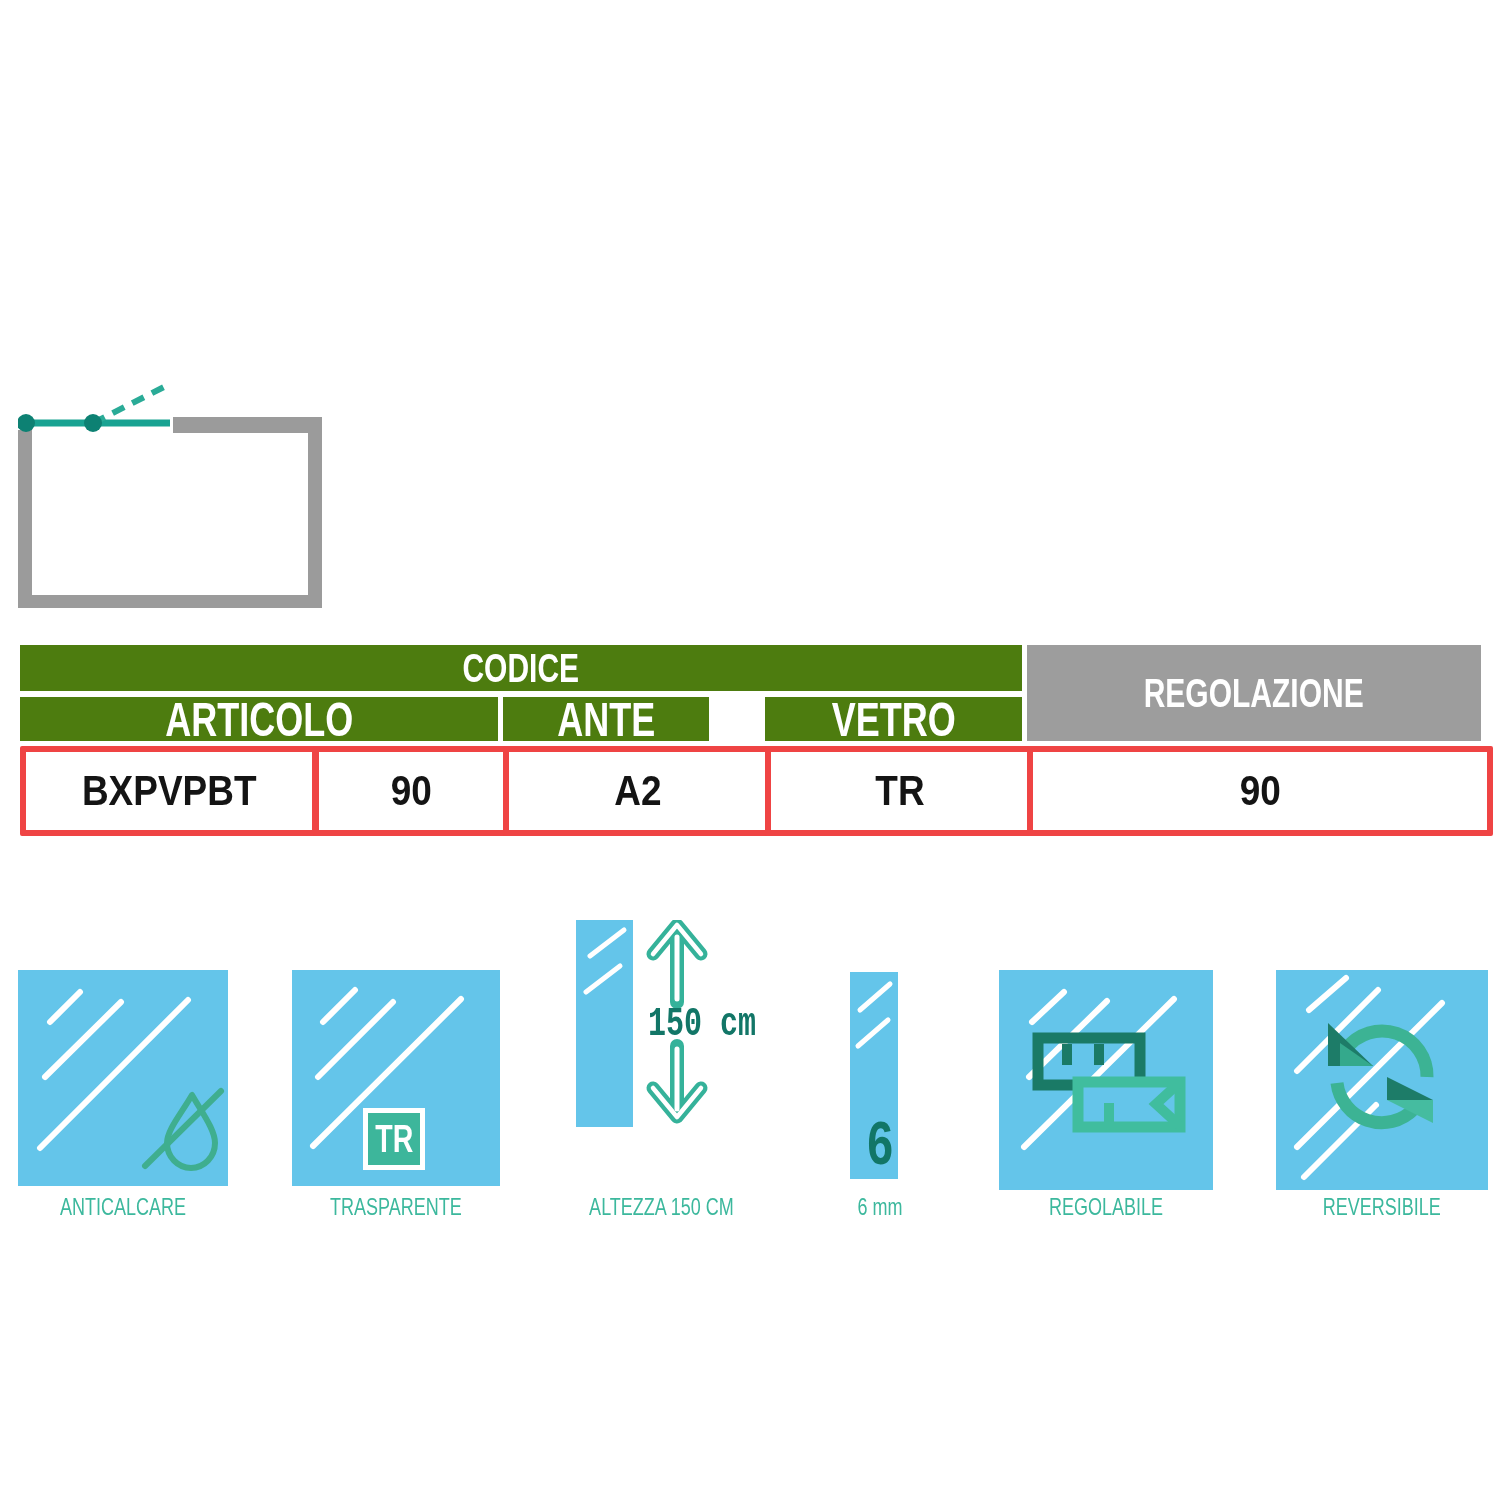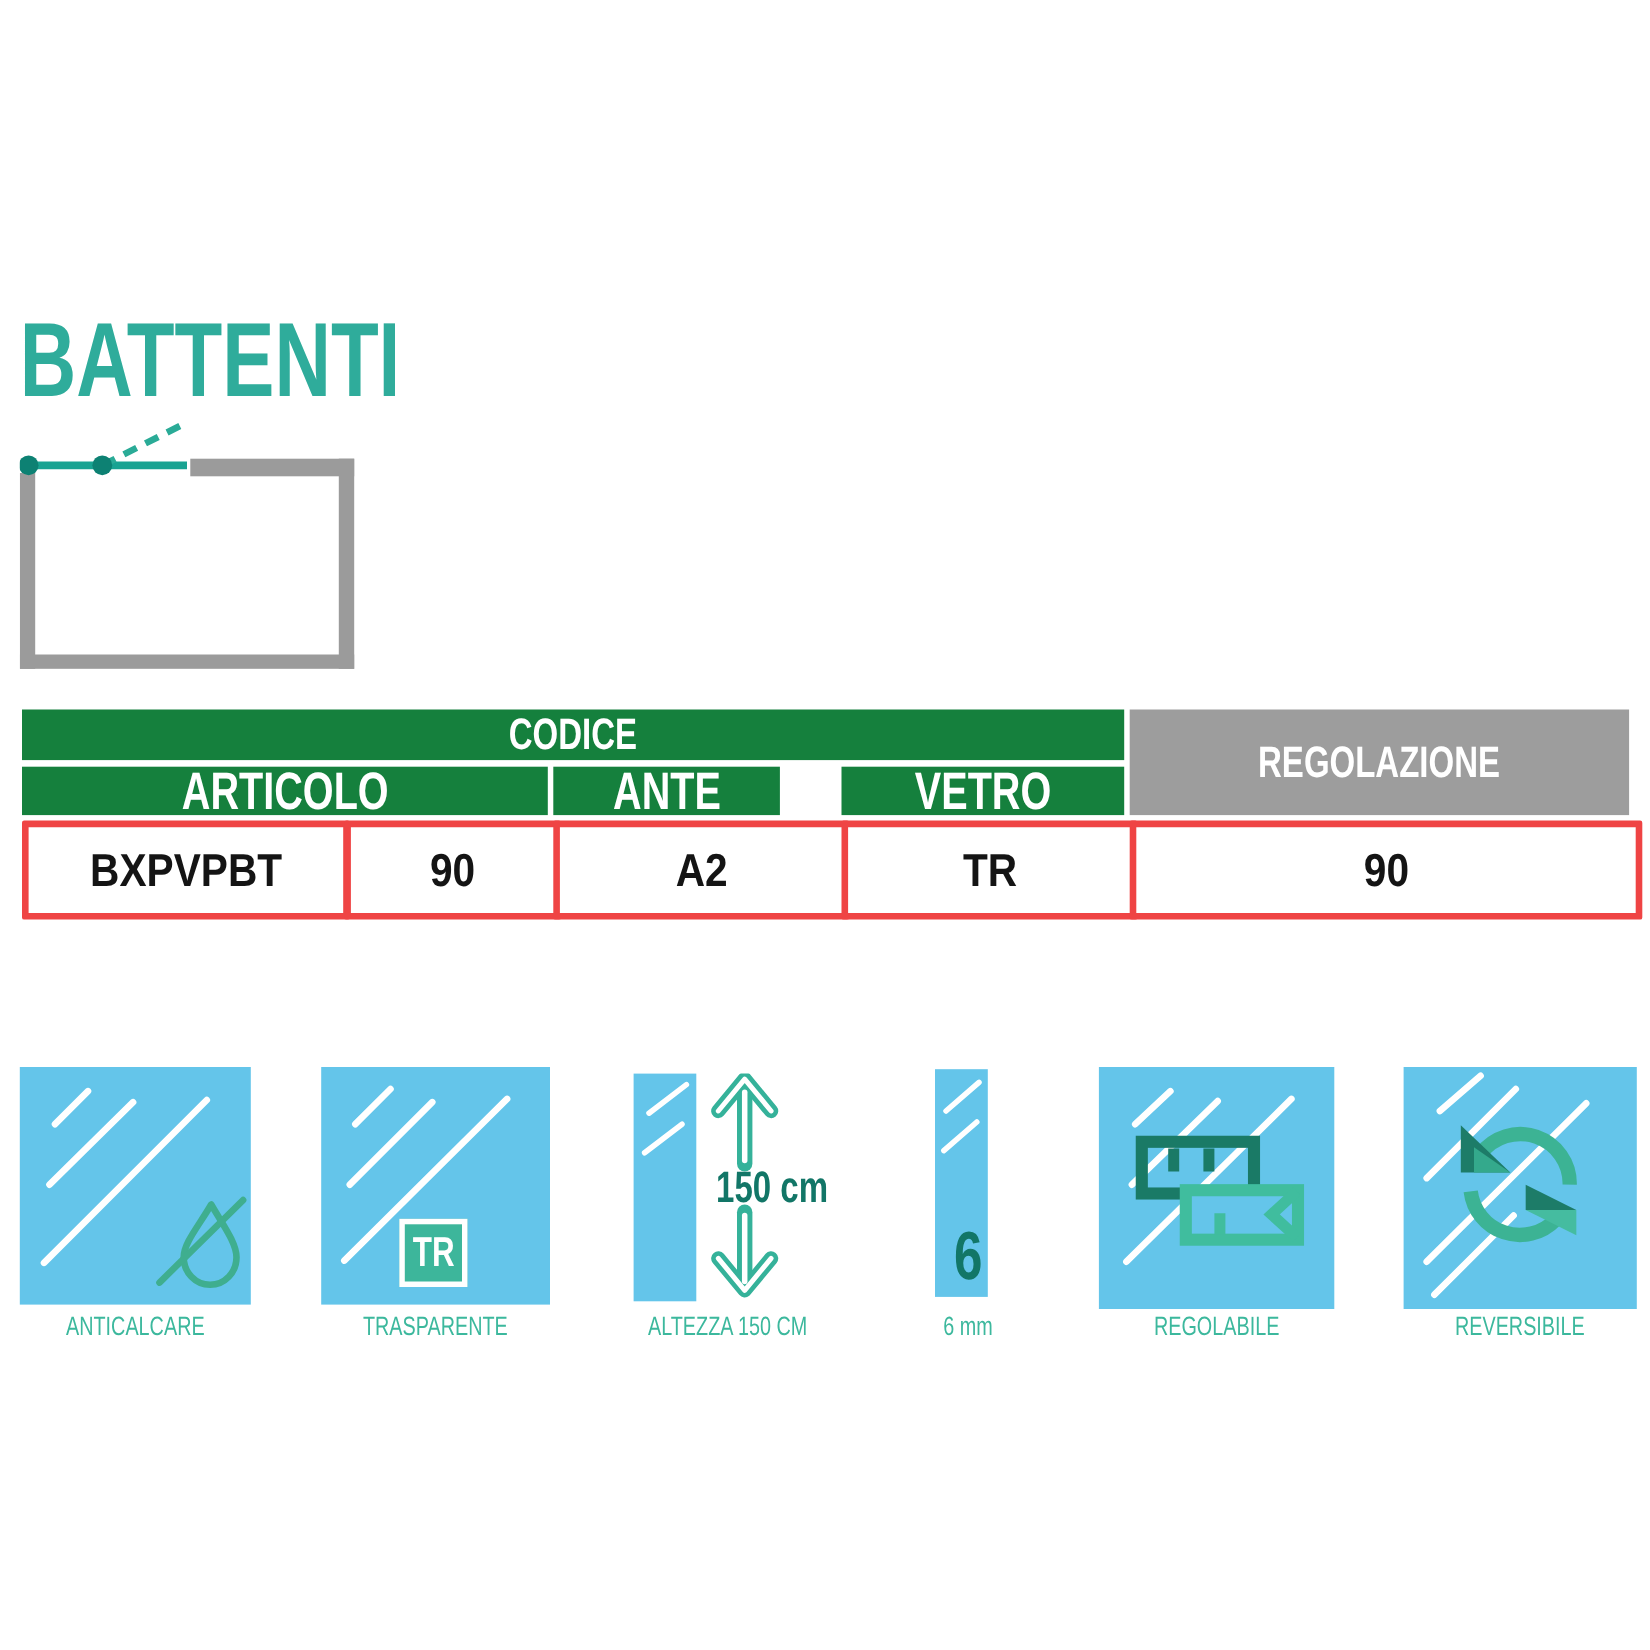--- a/index.html
+++ b/index.html
@@ -5,37 +5,36 @@
   html,body{margin:0;padding:0;background:#ffffff;}
   body{width:1500px;height:1500px;font-family:"Liberation Sans",sans-serif;}
   .page{position:relative;width:1500px;height:1500px;background:#fff;overflow:hidden;}
   .abs{position:absolute;}
   
   .cx{display:inline-block;transform:scaleX(0.75);transform-origin:center;white-space:nowrap;}
   .cx-left{display:inline-block;transform:scaleX(0.74);transform-origin:left center;white-space:nowrap;}
   .cx-wide{display:inline-block;transform:scaleX(0.88);transform-origin:center;white-space:nowrap;}
   .title{left:18px;top:280px;font-size:96px;font-weight:bold;color:#2FAC9B;line-height:1;letter-spacing:0px;}
   .cell{display:flex;align-items:center;justify-content:center;}
-  .th{background:#15803d;color:#ffffff;font-weight:bold;font-size:40px;}
+  .th{background:#4d7c0f;color:#ffffff;font-weight:bold;font-size:40px;}
   .th-sub{font-size:48px;}
   .th-gray{background:#9D9D9D;}
   .td{background:#ffffff;border:6px solid #ef4444;border-radius:2px;color:#141414;font-weight:bold;font-size:42px;}
   .feat-square{background:#64C5EA;}
   .strip{background:#64C5EA;}
   .feat-label{font-weight:normal;font-size:24px;color:#3CB89D;}
   .dim-text{font-weight:bold;color:#127667;}
   .tr-badge{background:#3DB69B;border:5px solid #ffffff;color:#ffffff;font-weight:bold;font-size:38px;display:flex;align-items:center;justify-content:center;box-sizing:border-box;}
   svg{display:block;}
 </style>
 </head>
 <body>
 
 <div class="page">
 
-  <h1 class="abs title" style="margin:0;"><span class="cx-left">BATTENTI</span></h1>
 
   <div class="abs" style="left:18px;top:378px;width:306px;height:232px;">
     <svg width="306" height="232" viewBox="0 0 306 232">
 
       <rect x="0" y="52" width="14" height="178" fill="#9B9B9B"></rect>
       <rect x="0" y="217" width="304" height="13" fill="#9B9B9B"></rect>
       <rect x="290" y="39" width="14" height="191" fill="#9B9B9B"></rect>
       <rect x="155" y="39" width="149" height="16" fill="#9B9B9B"></rect>
 
       <line x1="2" y1="45" x2="152" y2="45" stroke="#19A392" stroke-width="7"></line>
@@ -104,21 +103,21 @@
       <div class="abs tr-badge" style="left:71px;top:138px;width:62px;height:62px;">
           <span class="cx">TR</span>
         </div>
     </div>
     <div class="abs cell feat-label" style="left:292px;top:1192px;width:208px;height:30px;text-align:right;">
         <span class="cx">TRASPARENTE</span>
       </div>
   </div>
 
   <div class="abs">
-    <div class="abs" style="left:576px;top:976px;width:190px;height:207px;">
+    <div class="abs" style="left:576px;top:920px;width:190px;height:207px;font-family:Liberation Mono, monospace;">
       <div class="abs strip" style="left:0;top:0;width:57px;height:207px;">
         <svg width="57" height="207" viewBox="0 0 57 207">
           <line x1="14" y1="36" x2="48" y2="10" stroke="#fff" stroke-width="5" stroke-linecap="round"></line>
           <line x1="10" y1="72" x2="44" y2="46" stroke="#fff" stroke-width="5" stroke-linecap="round"></line>
         </svg>
       </div>
       <svg class="abs" style="left:0;top:0;" width="190" height="207" viewBox="0 0 190 207">
         <path d="M77,34 L101,5 L125,34" fill="none" stroke="#35B29A" stroke-width="13" stroke-linecap="round" stroke-linejoin="round"></path>
         <line x1="101" y1="14" x2="101" y2="82" stroke="#35B29A" stroke-width="14" stroke-linecap="round"></line>
         <line x1="101" y1="126" x2="101" y2="192" stroke="#35B29A" stroke-width="14" stroke-linecap="round"></line>

